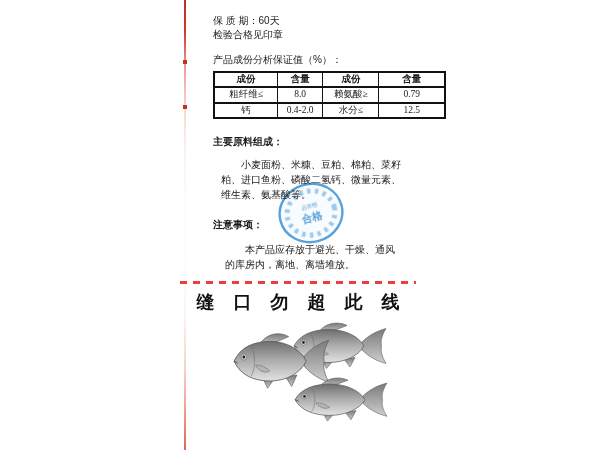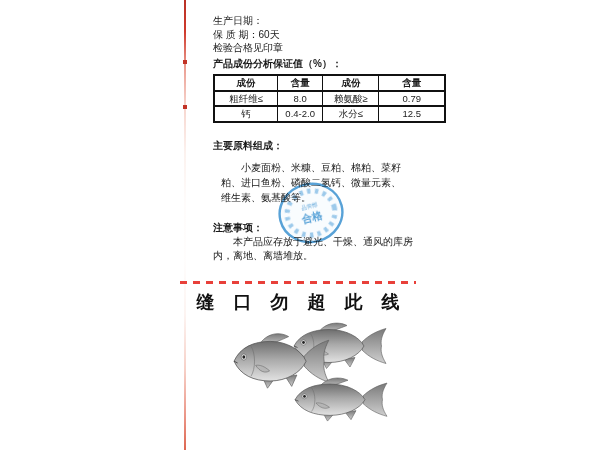--- a/index.html
+++ b/index.html
@@ -10,30 +10,30 @@
     background:linear-gradient(180deg,
       #b93226 0%, #cf3a2c 7%, rgba(222,95,75,0.6) 15%, rgba(234,150,130,0.38) 24%,
       rgba(240,190,172,0.2) 34%, rgba(246,215,205,0.08) 45%, rgba(246,215,205,0.05) 58%,
       rgba(240,185,168,0.16) 70%, rgba(234,140,118,0.4) 82%, rgba(226,105,84,0.72) 93%, #dd6751 100%);}
   .fold-tick{position:absolute;left:183px;width:4px;height:4px;background:#c23326;}
   .tick-1{top:60px}.tick-2{top:105px}
 
   
   .content{position:absolute;left:213px;top:14px;width:202px;font-size:10px;line-height:13.5px;}
   .info-line{white-space:pre;}
-  .bold-line{font-weight:bold;margin-top:2px;}
+  .bold-line{font-weight:normal;margin-top:12px;}
 
   table.analysis{border-collapse:collapse;table-layout:fixed;width:233px;margin-top:4px;
-                 border:2px solid #111;}
+                 border:2px solid #111;font-family:Liberation Serif, serif;}
   table.analysis th,table.analysis td{border:1px solid #111;text-align:center;
                  font-size:9.5px;padding:0;height:13px;font-weight:normal;overflow:hidden;white-space:nowrap;}
   table.analysis thead th{border-bottom:2px solid #111;font-weight:bold;}
   table.analysis tr.last-row td{border-top:2px solid #111;}
   .para{text-indent:2em;margin:8px;line-height:15px;}
-  .notes-para{text-indent:2em;margin:0;line-height:14.5px;}
+  .notes-para{text-indent:2em;margin:12px;line-height:14.5px;}
   .section-title{font-weight:bold;margin-top:16px;}
 
   
   .stamp{position:absolute;left:276px;top:181px;width:70px;height:66px;
          mix-blend-mode:multiply;opacity:0.92;}
   
   .seam-line{position:absolute;left:180px;top:281px;width:236px;height:3px;
      background:repeating-linear-gradient(90deg,#e8403a 0 7px,transparent 7px 13px);}
   .seam-text{position:absolute;left:178px;top:290px;width:240px;text-align:center;
      font-size:18px;font-weight:bold;letter-spacing:7px;text-indent:7px;color:#111;}
@@ -43,21 +43,20 @@
 </head>
 <body>
 
 <div class="canvas">
 
   <div class="fold-line"></div>
   <div class="fold-tick tick-1"></div>
   <div class="fold-tick tick-2"></div>
 
   <div class="content">
-    <div class="info-line">生产日期：</div>
     <div class="info-line">保 质 期：60天</div>
     <div class="info-line">检验合格见印章</div>
     <div class="bold-line">产品成份分析保证值（%）：</div>
 
     <table class="analysis">
       <colgroup>
           <col style="width:52px">
           <col style="width:37px">
           <col style="width:46px">
           <col style="width:54px">

